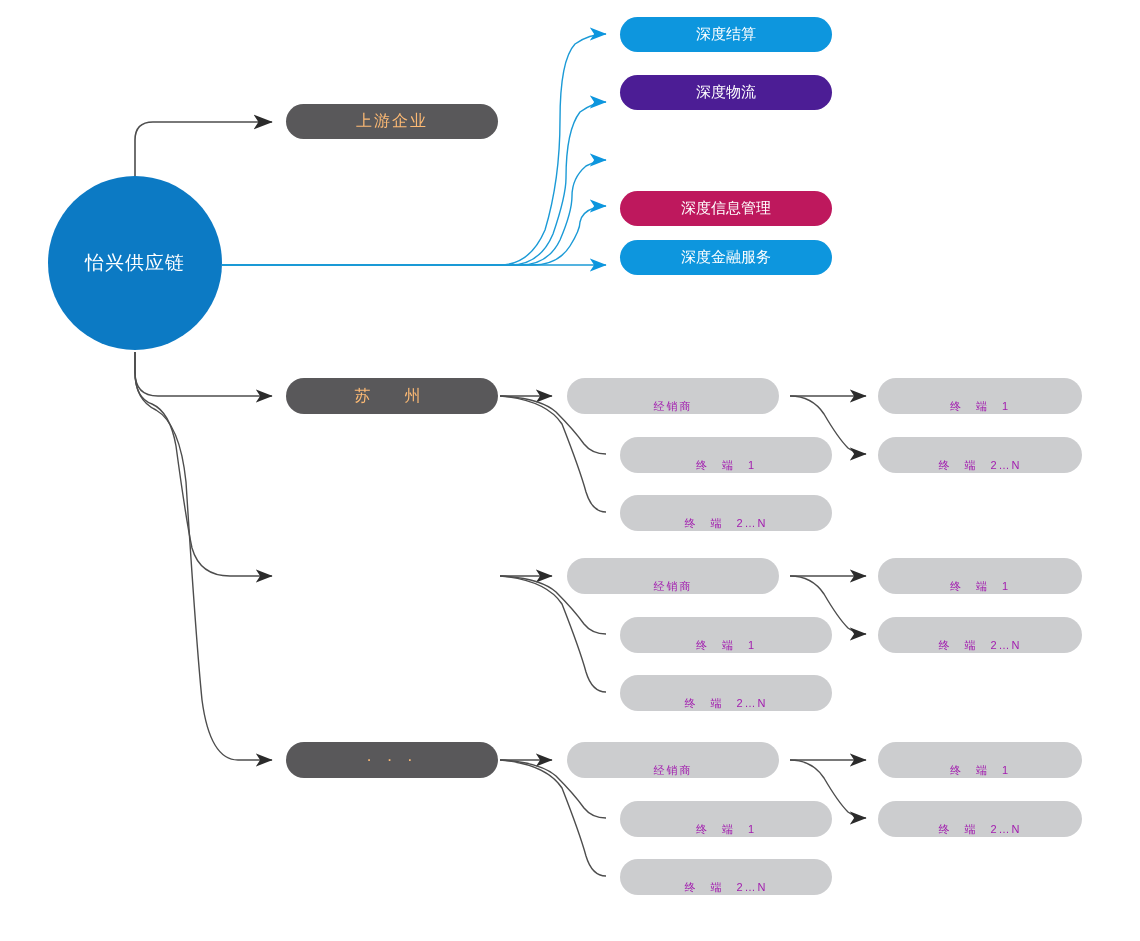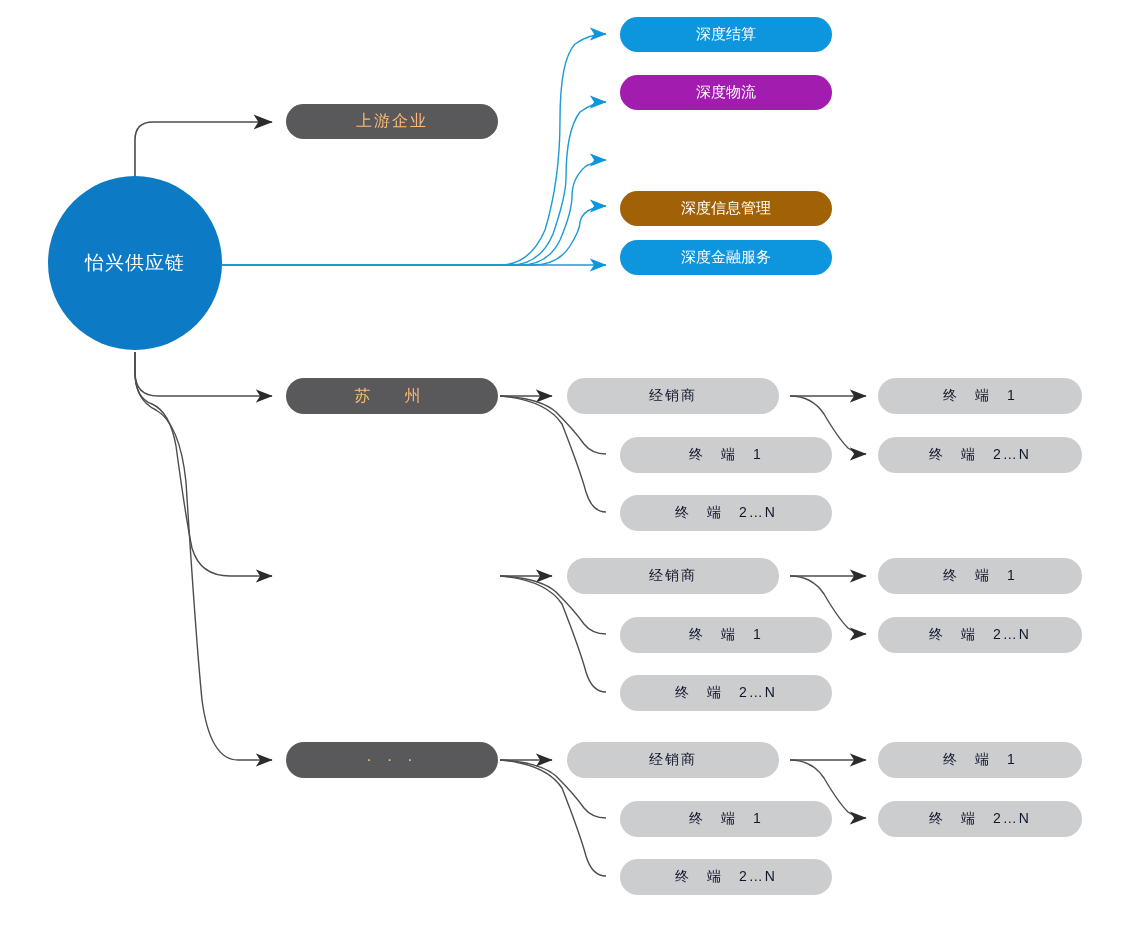--- a/index.html
+++ b/index.html
@@ -47,22 +47,23 @@
     color: #fdba74;
     font-size: 16px;
   }
   .pill-blue {
     border-radius: 18px;
     color: #ffffff;
     font-size: 15px;
   }
   .pill-gray {
     border-radius: 18px;
-    color: #0f172a;
-    font-size: 14px;
+    color: #a21caf;
+    font-size: 11px;
+    align-items: flex-end;
   }
   .sp2 { letter-spacing: 2px; }
   .sp8 { letter-spacing: 9px; }
   .dots {
     font-size: 17px;
     letter-spacing: 5px;
   }
 </style>
 </head>
 <body>
@@ -132,24 +133,24 @@
     <span>怡兴供应链</span>
   </div>
 
   <div class="node pill-dark" style="left:286px; top:104px; width:212px; height:35px; background:#59585A;">
     <span class="sp2">上游企业</span>
   </div>
 
   <div class="node pill-blue" style="left:620px; top:17px; width:212px; height:35px; background:#0D96DE;">
     <span>深度结算</span>
   </div>
-  <div class="node pill-blue" style="left:620px; top:75px; width:212px; height:35px; background:#a21caf;">
+  <div class="node pill-blue" style="left:620px; top:75px; width:212px; height:35px; background:#4c1d95;">
     <span>深度物流</span>
   </div>
-  <div class="node pill-blue" style="left:620px; top:191px; width:212px; height:35px; background:#a16207;">
+  <div class="node pill-blue" style="left:620px; top:191px; width:212px; height:35px; background:#be185d;">
     <span>深度信息管理</span>
   </div>
   <div class="node pill-blue" style="left:620px; top:240px; width:212px; height:35px; background:#0D96DE;">
     <span>深度金融服务</span>
   </div>
 
   <div class="node pill-dark" style="left:286px; top:378px; width:212px; height:36px; background:#59585A;">
     <span class="sp8">苏　州</span>
   </div>
   <div class="node pill-gray" style="left:567px; top:378px; width:212px; height:36px; background:#CCCDCF;">

